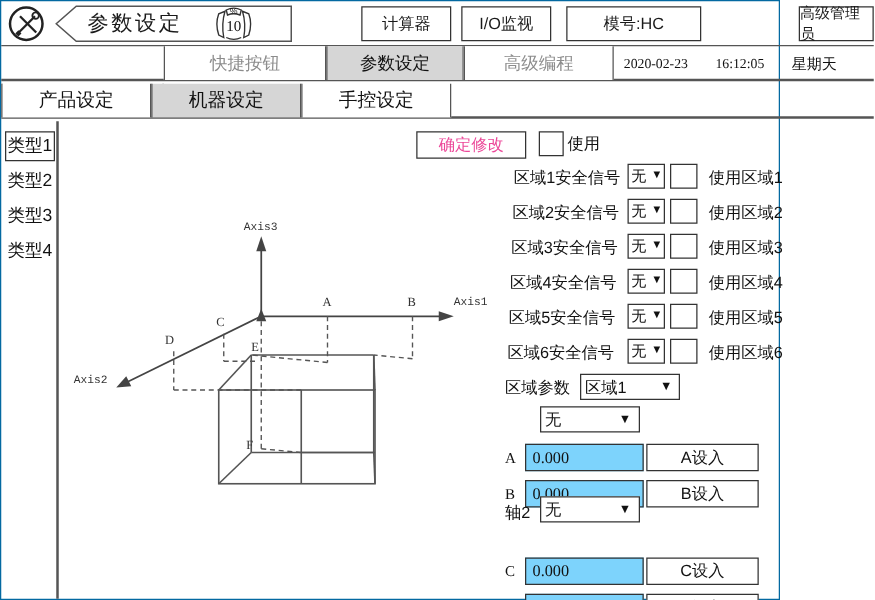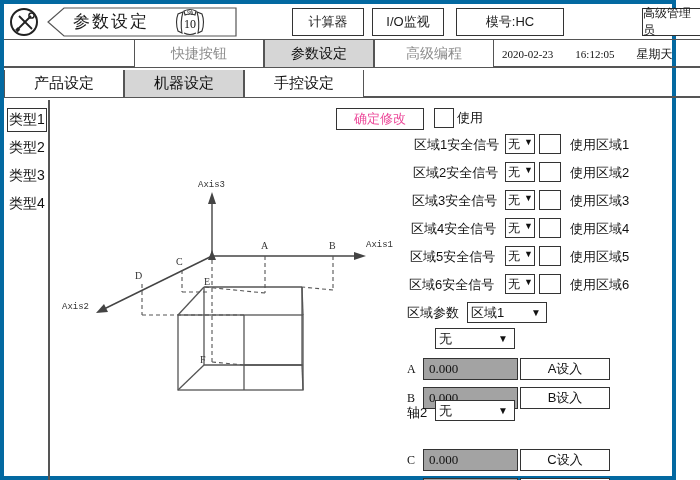--- a/index.html
+++ b/index.html
@@ -3,21 +3,21 @@
 <meta charset="utf-8">
 <style>
   html,body{margin:0;padding:0;}
   body{
     width:700px;height:480px;
     background:#ffffff;
     font-family:"Liberation Sans","DejaVu Sans",sans-serif;
     color:#111;
     overflow:hidden;
   }
-  #app{position:relative;width:676px;height:480px;box-sizing:border-box;border:4px solid #0369a1;}
+  #app{position:relative;width:624px;height:480px;box-sizing:border-box;border:1px solid #0369a1;}
 
   
   .hdr{position:absolute;left:0;top:0;width:698px;height:36px;border-bottom:1px solid #555;box-sizing:border-box;}
   .logo-circle{
     position:absolute;left:6px;top:4px;width:28px;height:28px;border-radius:50%;
     border:2px solid #222;box-sizing:border-box;
   }
   .logo-circle svg{position:absolute;left:2px;top:2px;}
   .title-plate{
     position:absolute;left:42px;top:2px;width:192px;height:32px;
@@ -110,21 +110,21 @@
 
   .prow{position:absolute;left:0;}
   .plbl{position:absolute;font-size:13px;color:#111;white-space:nowrap;}
   .pdrop{
     position:absolute;box-sizing:border-box;border:1px solid #333;background:#fff;
     font-size:13px;color:#111;display:flex;align-items:center;
   }
   .pdrop .pv{padding-left:3px;}
   .pdrop .parrow{position:absolute;font-size:10px;line-height:10px;}
   .pinput{
-    position:absolute;box-sizing:border-box;border:1px solid #333;background:#a3a3a3;
+    position:absolute;box-sizing:border-box;border:1px solid #333;background:#7dd3fc;
     font-size:13px;color:#111;display:flex;align-items:center;padding-left:5px;
     font-family:"Liberation Serif","DejaVu Serif",serif;
   }
   .pbtn{
     position:absolute;box-sizing:border-box;border:1px solid #333;background:#fff;
     font-size:13px;color:#111;display:flex;align-items:center;justify-content:center;
   }
   .axlbl{position:absolute;font-size:12px;color:#111;font-family:"Liberation Serif","DejaVu Serif",serif;}
 </style>
 </head>

